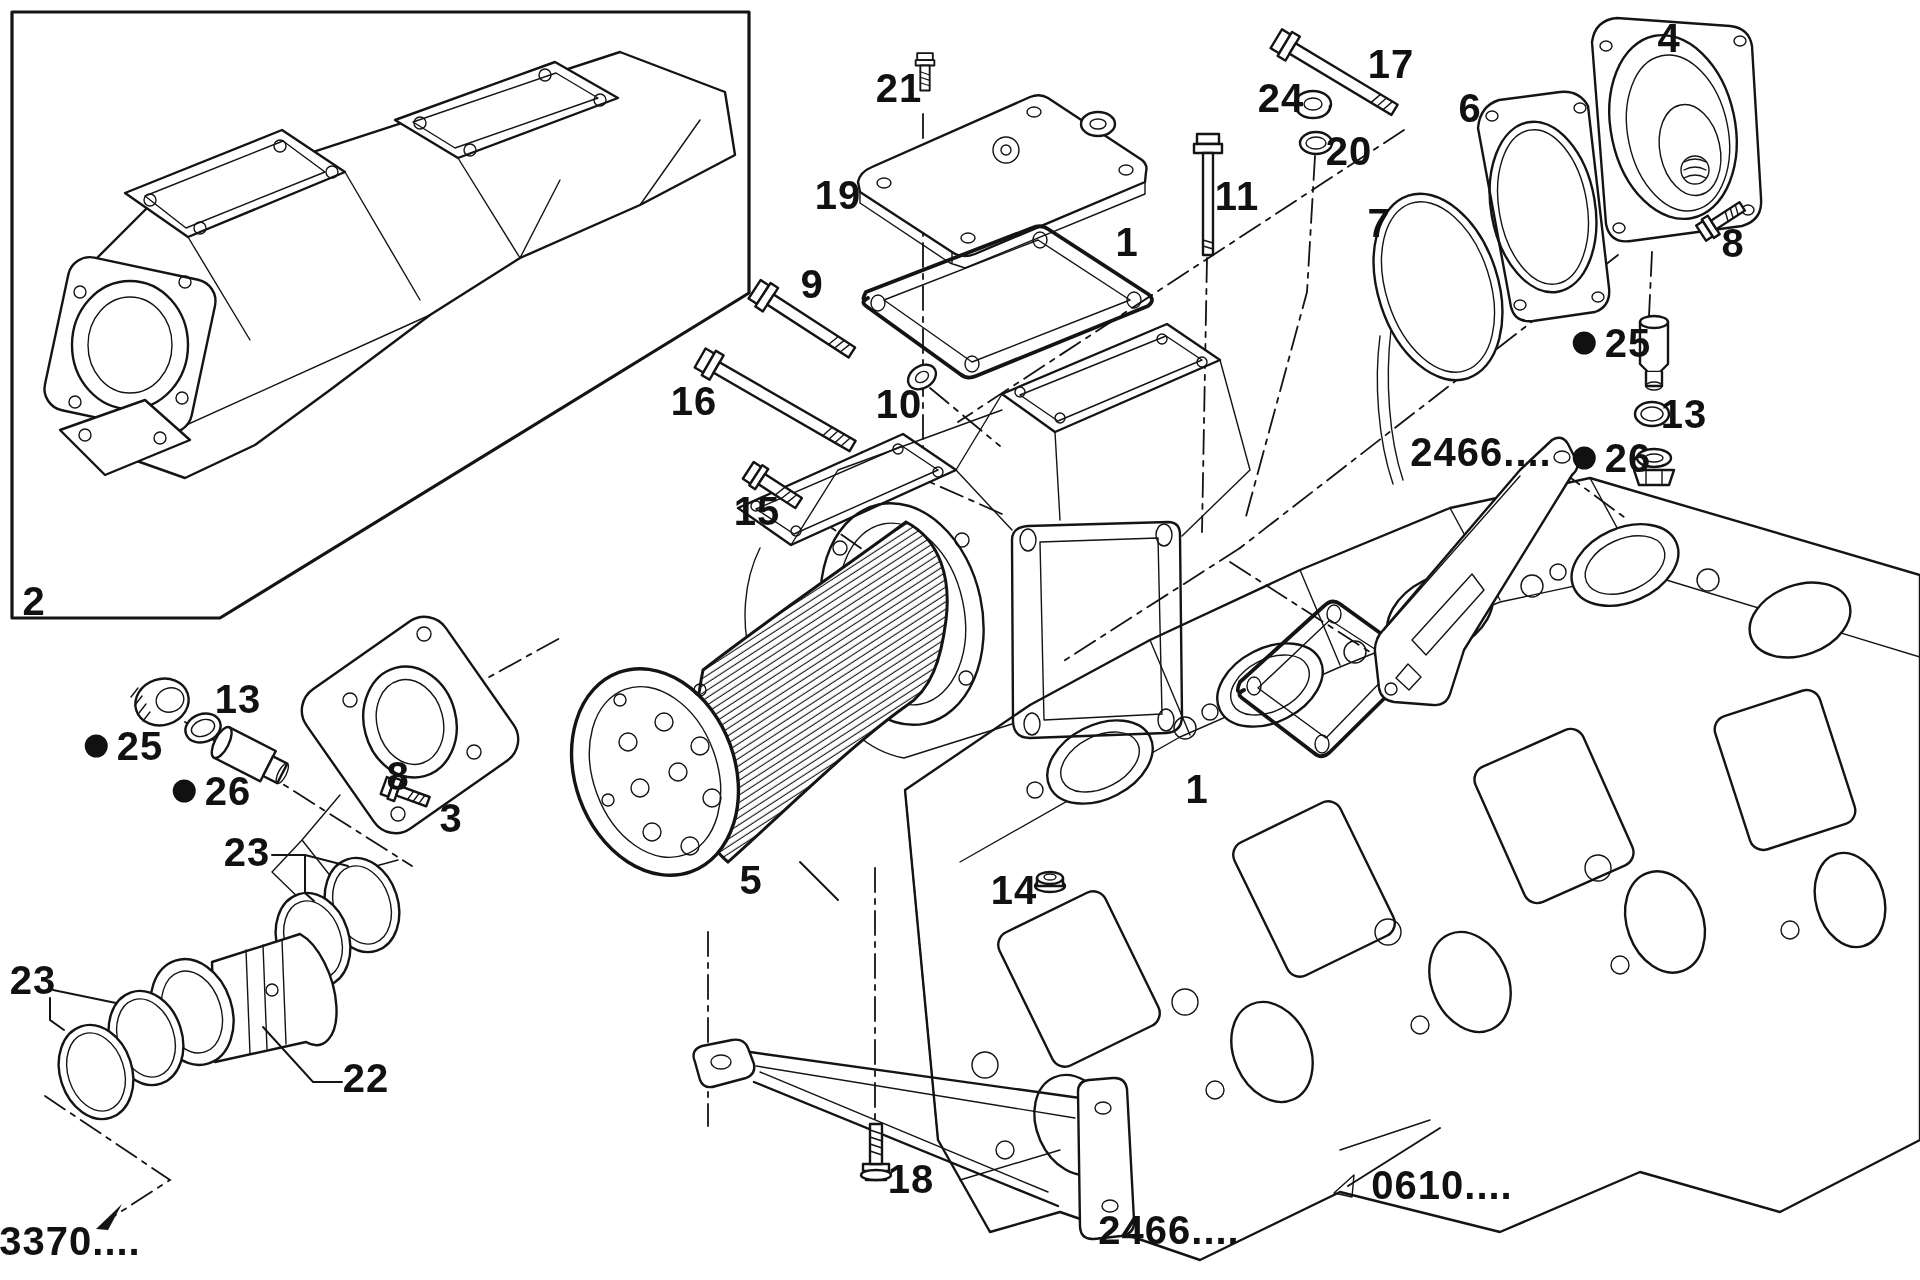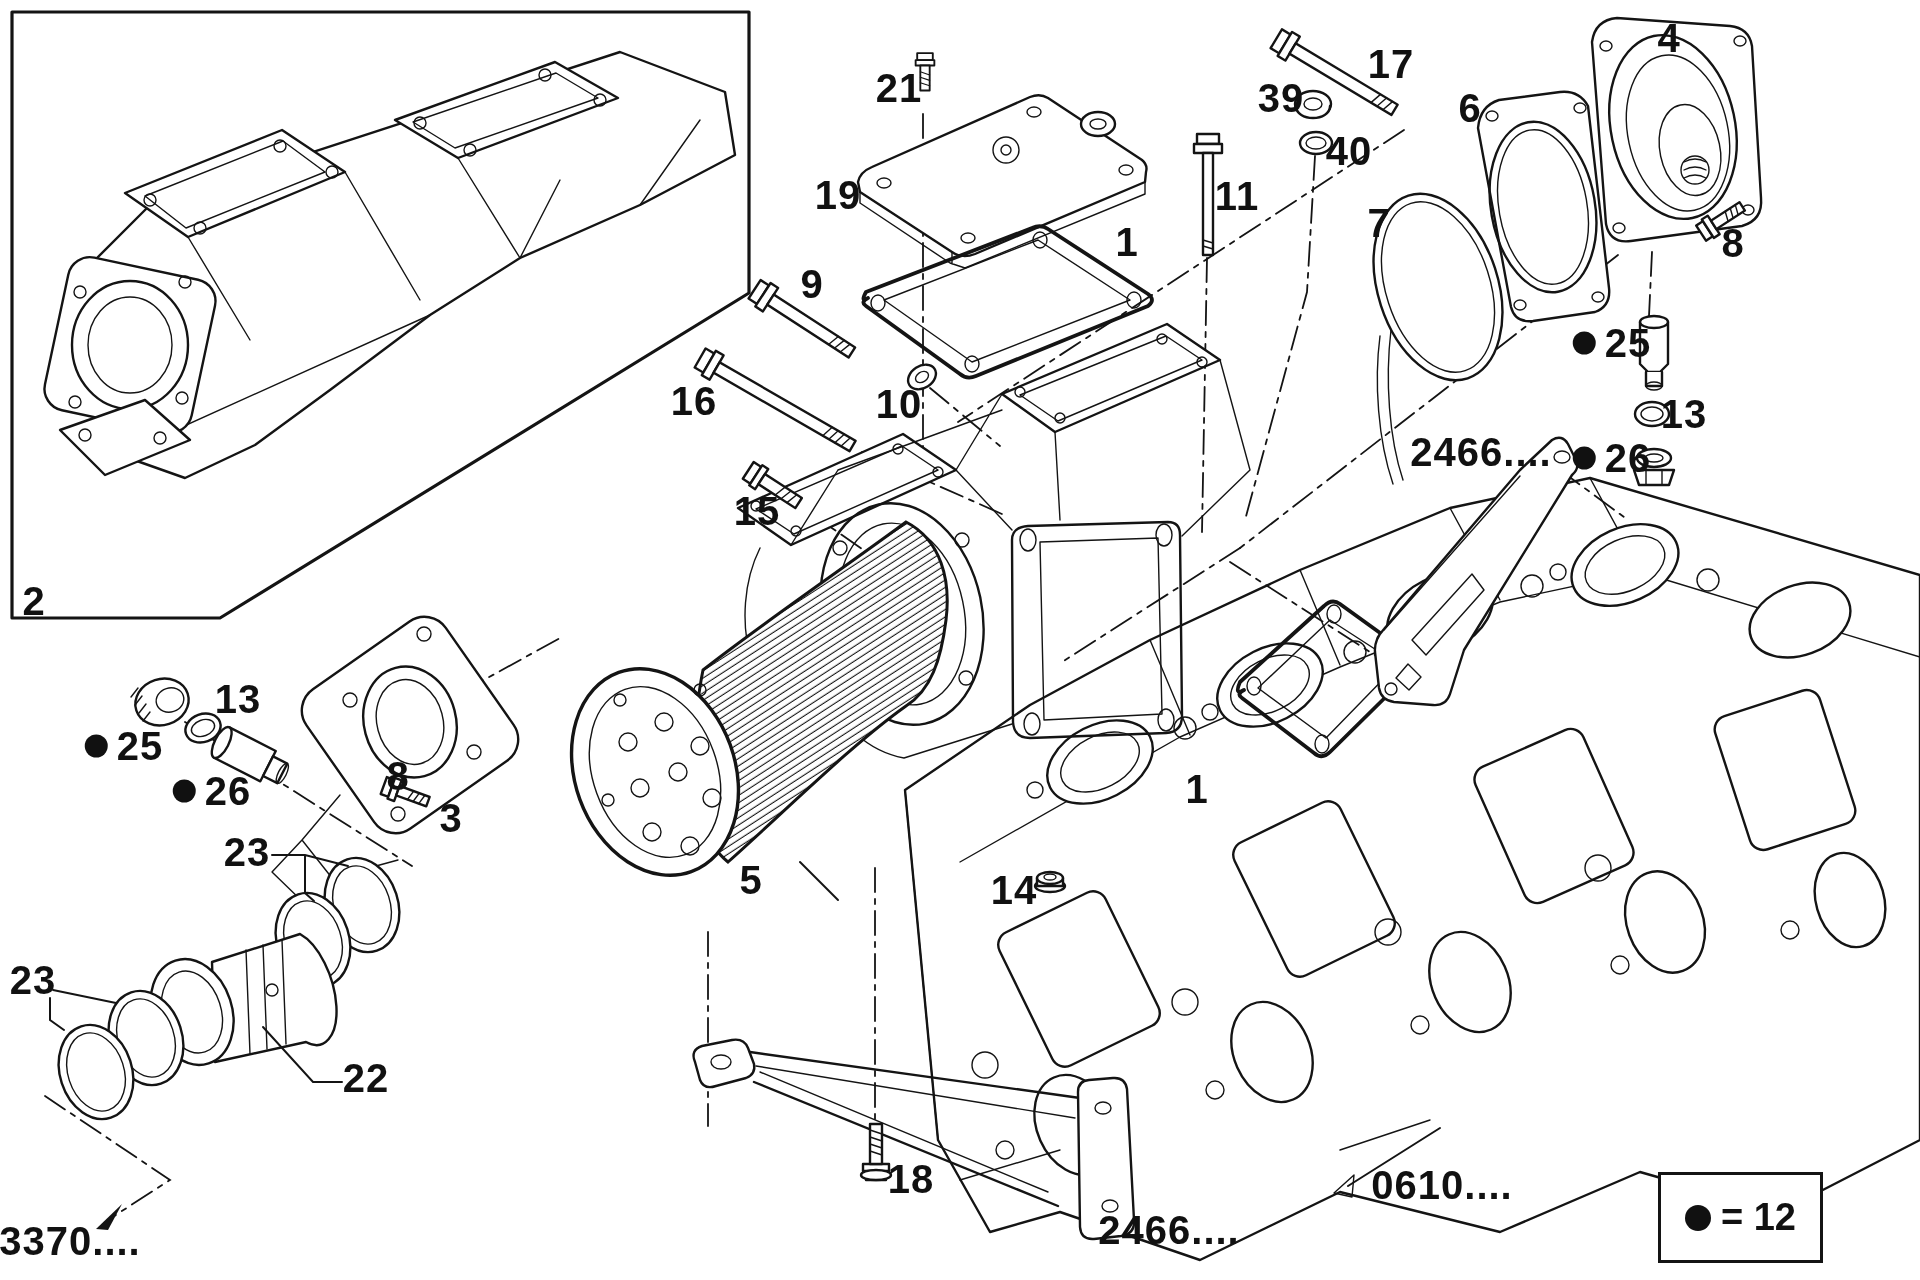--- a/index.html
+++ b/index.html
@@ -493,24 +493,24 @@
       <div class="callout" style="left: 757px; top: 511px;">
         <span>15</span>
       </div>
       <div class="callout" style="left: 1127px; top: 242px;">
         <span>1</span>
       </div>
       <div class="callout" style="left: 1237px; top: 196px; justify-content: flex-end;">
         <span>11</span>
       </div>
       <div class="callout" style="left: 1281px; top: 98px;">
-        <span>39</span>
+        <span>24</span>
       </div>
       <div class="callout" style="left: 1349px; top: 151px;">
-        <span>40</span>
+        <span>20</span>
       </div>
       <div class="callout" style="left: 1391px; top: 64px;">
         <span>17</span>
       </div>
       <div class="callout" style="left: 1470px; top: 108px;">
         <span>6</span>
       </div>
       <div class="callout" style="left: 1379px; top: 223px;">
         <span>7</span>
       </div>
@@ -576,18 +576,14 @@
         <span>2466....</span>
       </div>
       <div class="callout" style="left: 1430px; top: 1185px; margin-left: 12px;">
         <span>0610....</span>
       </div>
       <div class="callout" style="left: 70px; top: 1241px;">
         <span>3370....</span>
       </div>
     </div>
 
-<div class="legend-box">
-  <span class="dot"></span>
-  <span>= 12</span>
+
 </div>
 
-</div>
-
 </body></html>

